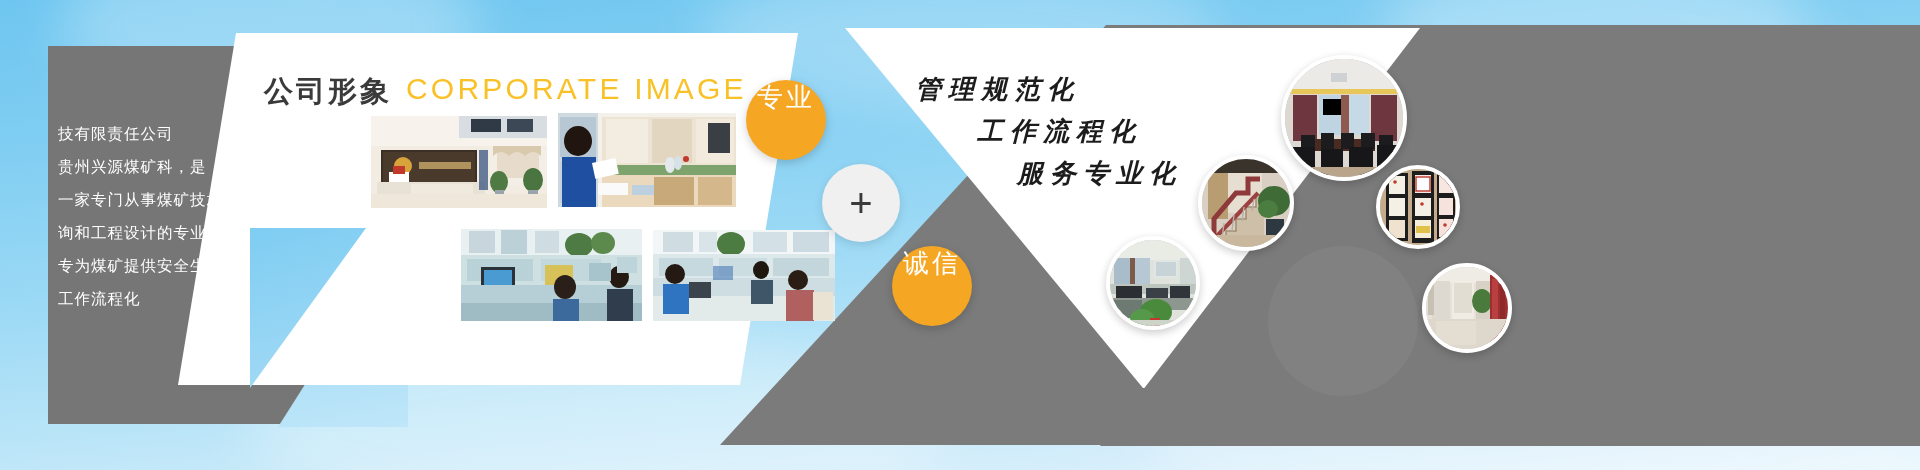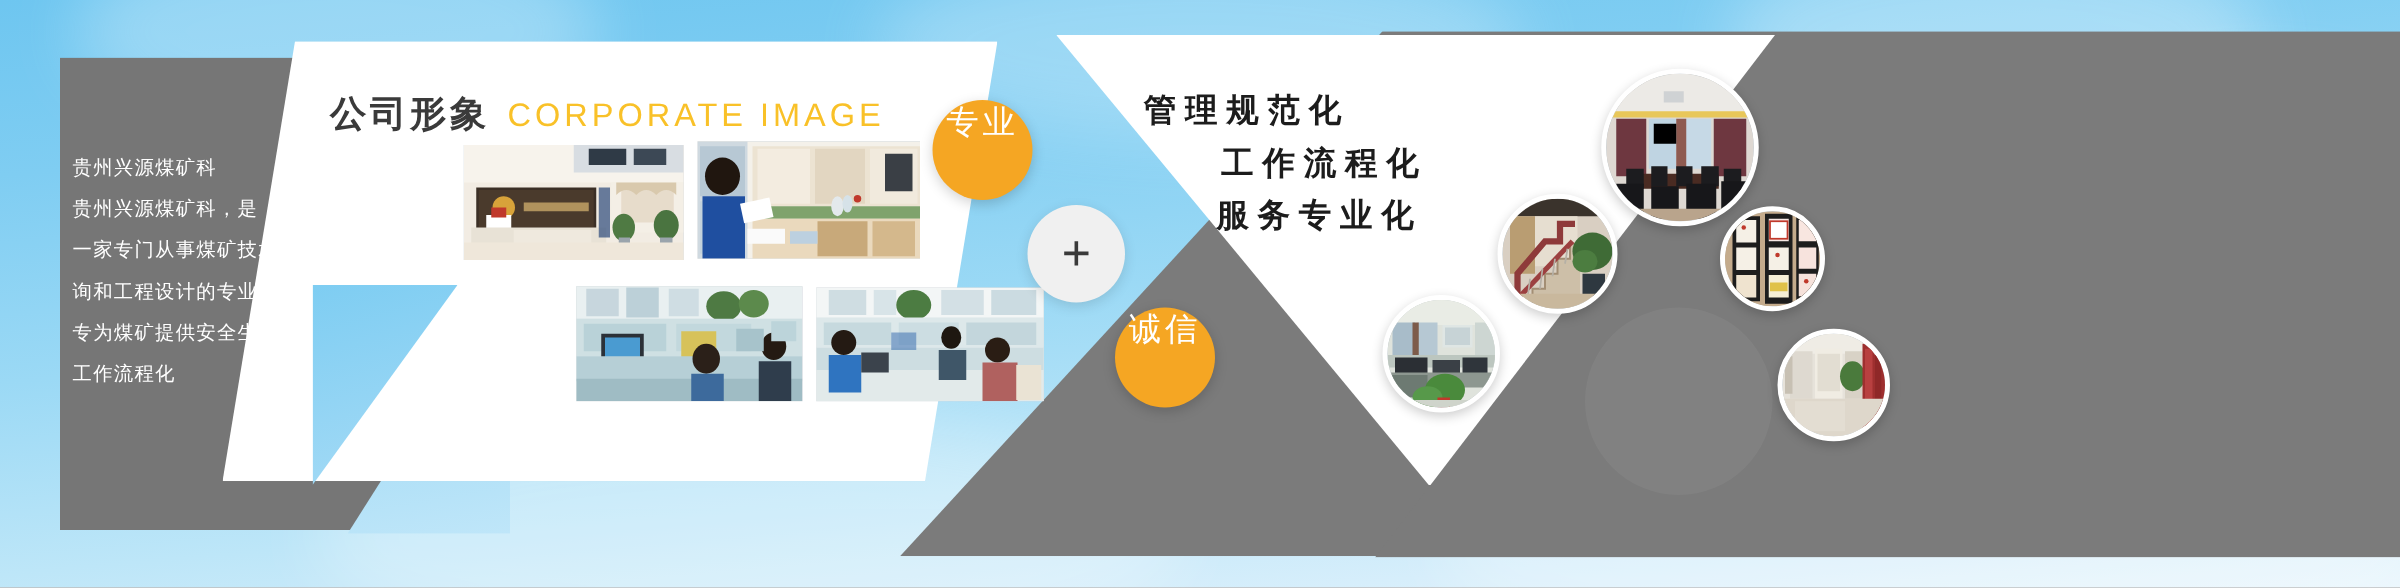--- a/index.html
+++ b/index.html
@@ -50,28 +50,28 @@
   }
   
   .blue-chevron{
     position:absolute;left:250px;top:228px;width:180px;height:160px;
     background:linear-gradient(165deg,#7ecdf2,#a9dcf6);
     clip-path:polygon(0 0,116px 0,0 160px);
   }
 
   .title-row{
     position:absolute;left:264px;top:72px;
-    display:flex;align-items:center;gap:14px;white-space:nowrap;
+    display:flex;align-items:flex-start;gap:14px;white-space:nowrap;
   }
   .title-cn{
     font-size:29px;font-weight:700;color:#3a3a3a;letter-spacing:3px;
     font-family:"DejaVu Sans","Liberation Sans",sans-serif;
   }
   .title-en{
-    font-size:26px;color:#f9c128;letter-spacing:3.2px;font-weight:400;
+    font-size:30px;color:#f9c128;letter-spacing:3.2px;font-weight:400;
     font-family:"Liberation Sans",sans-serif;
   }
 
   
   .ph{position:absolute;overflow:hidden;background:#cfd6da;}
   .ph .sky{position:absolute;inset:0;}
   .p1{left:371px;top:116px;width:176px;height:92px;}
   .p2{left:558px;top:113px;width:178px;height:94px;}
   .p3{left:461px;top:229px;width:181px;height:92px;}
   .p4{left:653px;top:230px;width:182px;height:91px;}
@@ -116,25 +116,26 @@
     color:#3a3a3a;font-size:40px;line-height:1;font-weight:400;
     box-shadow:0 3px 10px rgba(0,0,0,.12);
     font-family:"Liberation Sans",sans-serif;
   }
 
   
   .slogan{
     position:absolute;left:905px;top:68px;width:330px;
     font-family:"DejaVu Serif","Liberation Serif",serif;
     color:#1c1c1c;font-weight:700;font-size:26px;letter-spacing:7px;
+    font-style:italic;
   }
   .slogan div{white-space:nowrap;line-height:42px;}
   .sl1{margin-left:10px;}
   .sl2{margin-left:72px;}
-  .sl3{margin-left:68px;}
+  .sl3{margin-left:112px;}
 
   
   .circ{
     position:absolute;border-radius:50%;overflow:hidden;
     border:4px solid #ffffff;box-shadow:0 3px 9px rgba(0,0,0,.2);
     background:#b9c2c7;
   }
   .cp1{left:1281px;top:55px;width:118px;height:118px;}
   .cp2{left:1376px;top:165px;width:76px;height:76px;}
   .cp3{left:1198px;top:155px;width:88px;height:88px;}
@@ -162,21 +163,21 @@
 
   <div class="gray-wedge">
     
   </div>
   <div class="ghost-circle2"></div>
 
   <div class="gray-left"></div>
   <div class="gray-notch"></div>
 
   <div class="desc">
-    <div>贵州兴源煤矿科</div>
+    <div>技有限责任公司</div>
     <div>贵州兴源煤矿科，是</div>
     <div>一家专门从事煤矿技术咨</div>
     <div>询和工程设计的专业公司，</div>
     <div>专为煤矿提供安全生产技术</div>
     <div>工作流程化</div>
   </div>
 
   <div class="white-mid"></div>
   <div class="blue-chevron"></div>
 

